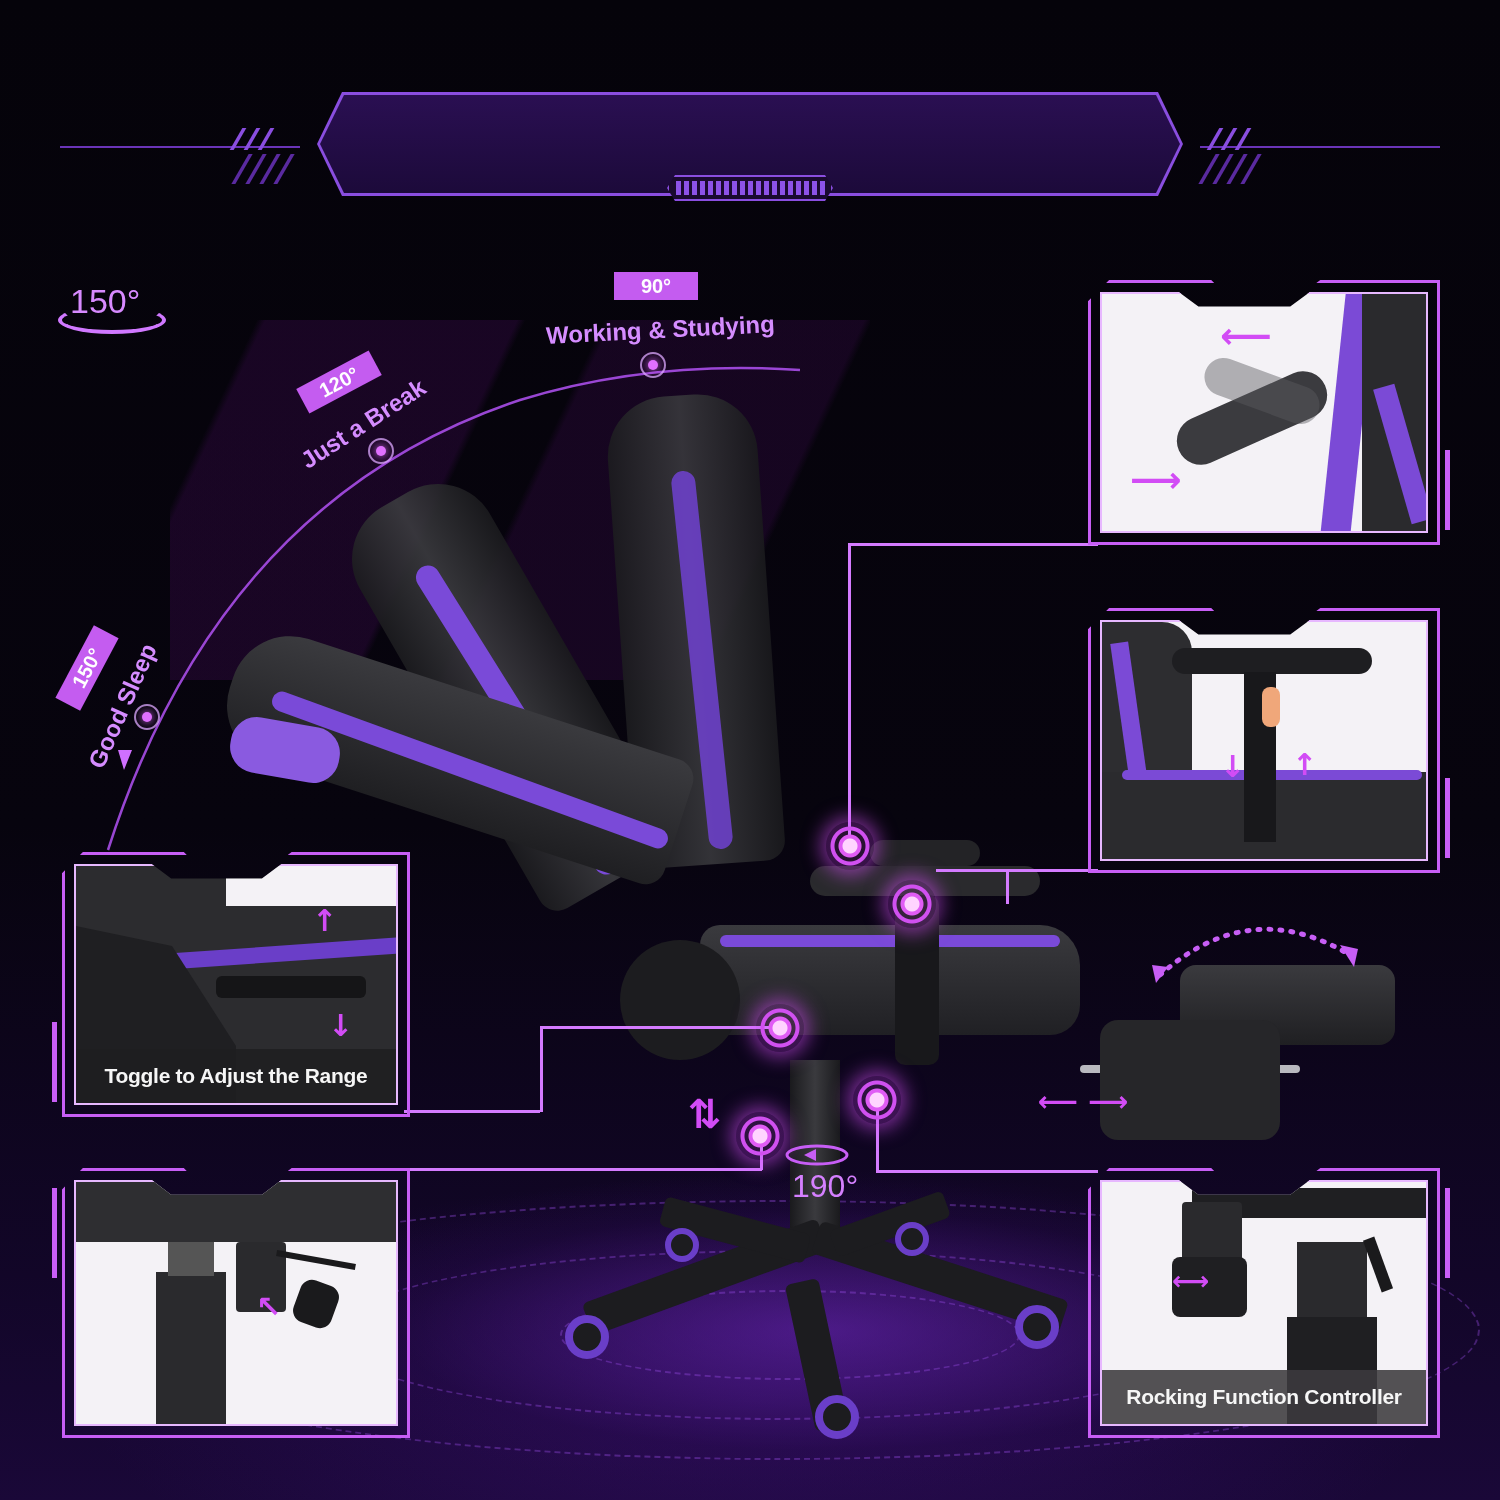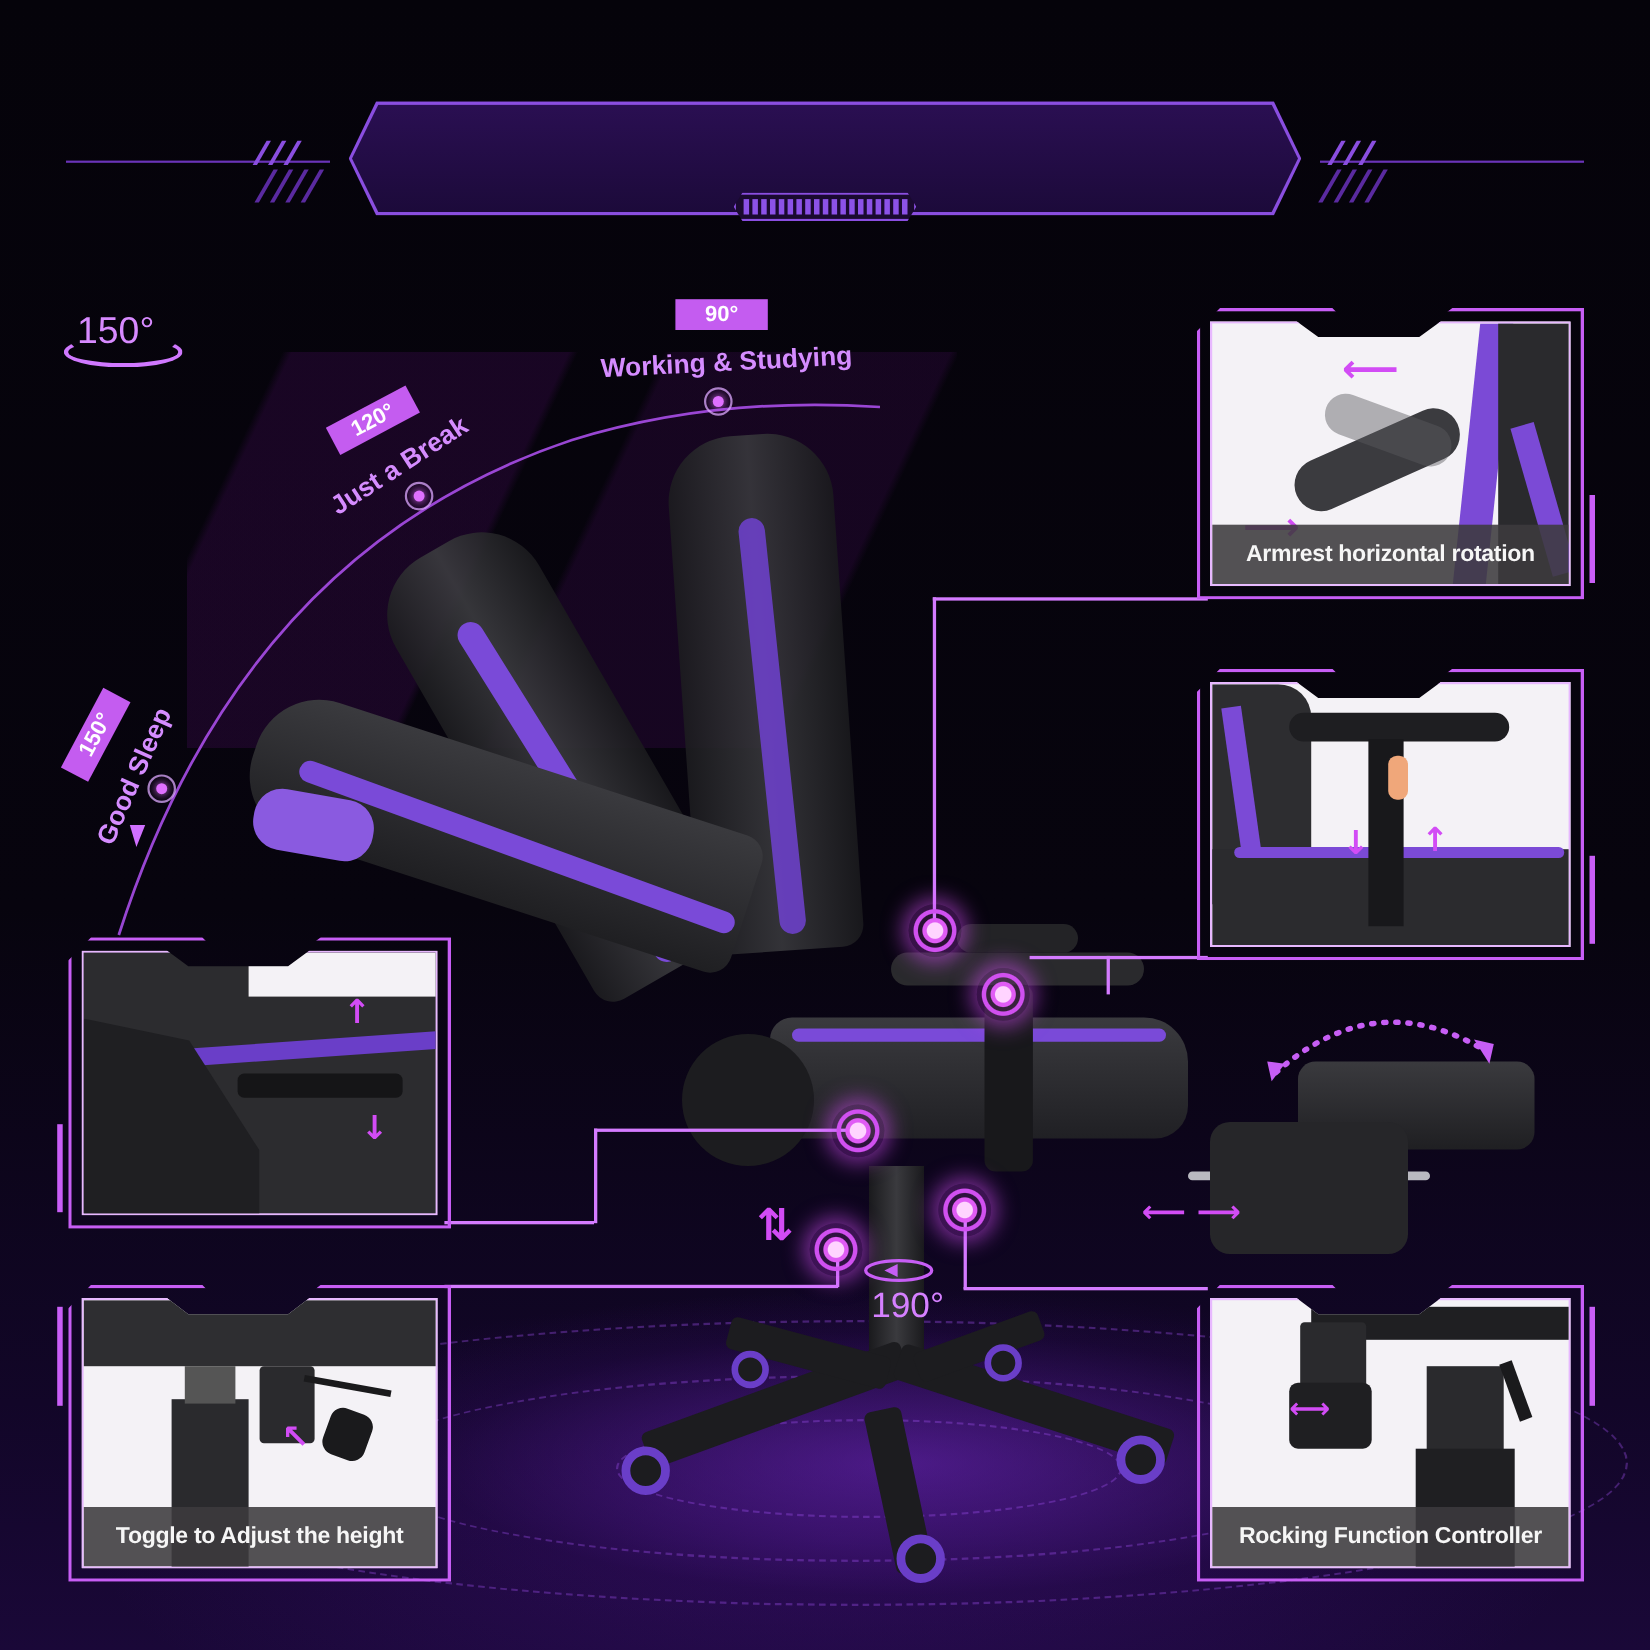--- a/index.html
+++ b/index.html
@@ -238,23 +238,20 @@
   <div class="panel" style="left:1088px; top:280px; width:352px; height:265px;">
     <div class="frame-outer"></div>
     <div class="inner">
       <div class="purple-shape" style="left:230px; top:0; width:30px; height:260px; transform:skewX(-6deg);"></div>
       <div class="dark-shape" style="left:260px; top:0; width:90px; height:260px; background:#2a2a2d;"></div>
       <div class="purple-shape" style="left:290px; top:90px; width:22px; height:140px; transform:rotate(-16deg);"></div>
       <div class="dark-shape" style="left:70px; top:100px; width:160px; height:48px; border-radius:26px; transform:rotate(-24deg); background:#3b3b3f;"></div>
       <div class="dark-shape" style="left:100px; top:78px; width:120px; height:38px; border-radius:20px; transform:rotate(20deg); background:rgba(90,90,95,0.45);"></div>
       <div class="mag-arrow" style="left:118px; top:24px;">⟵</div>
       <div class="mag-arrow" style="left:28px; top:168px;">⟶</div>
-      <div class="caption-bar">
-        <span class="caption">Armrest horizontal rotation</span>
-      </div>
     </div>
     <div class="side-bar" style="right:-10px; top:170px; height:80px;"></div>
   </div>
 
   <div class="panel" style="left:1088px; top:608px; width:352px; height:265px;">
     <div class="frame-outer"></div>
     <div class="inner">
       <div class="dark-shape" style="left:0; top:0; width:90px; height:200px; background:#2d2d30; border-radius:0 30px 0 0;"></div>
       <div class="purple-shape" style="left:20px; top:20px; width:18px; height:170px; transform:rotate(-8deg);"></div>
       <div class="dark-shape" style="left:0; top:150px; width:330px; height:90px; background:#2b2b2e;"></div>
@@ -270,37 +267,37 @@
 
   <div class="panel" style="left:62px; top:852px; width:348px; height:265px;">
     <div class="frame-outer"></div>
     <div class="inner" style="background:#2c2c2f;">
       <div class="dark-shape" style="left:150px; top:0; width:190px; height:40px; background:#f4f2f6;"></div>
       <div class="purple-shape" style="left:70px; top:80px; width:260px; height:16px; transform:rotate(-4deg); background:#6a3ec8;"></div>
       <div class="dark-shape" style="left:0; top:60px; width:160px; height:200px; background:#1f1f22; clip-path:polygon(0 0,60% 10%,100% 60%,100% 100%,0 100%);"></div>
       <div class="dark-shape" style="left:140px; top:110px; width:150px; height:22px; background:#151517; border-radius:6px;"></div>
       <div class="mag-arrow" style="left:236px; top:40px; font-size:30px;">↑</div>
       <div class="mag-arrow" style="left:252px; top:145px; font-size:30px;">↓</div>
+      <div class="caption-bar" style="background:rgba(30,30,32,0.85);">
+        <span class="caption">Toggle to Adjust the Range</span>
+      </div>
     </div>
     <div class="side-bar" style="left:-10px; top:170px; height:80px;"></div>
   </div>
 
   <div class="panel" style="left:62px; top:1168px; width:348px; height:270px;">
     <div class="frame-outer"></div>
     <div class="inner">
       <div class="dark-shape" style="left:0; top:0; width:330px; height:60px; background:#2e2e31;"></div>
       <div class="dark-shape" style="left:80px; top:90px; width:70px; height:160px; background:#2a2a2d;"></div>
       <div class="dark-shape" style="left:92px; top:60px; width:46px; height:34px; background:#555;"></div>
       <div class="dark-shape" style="left:160px; top:60px; width:50px; height:70px; background:#2a2a2d; border-radius:4px;"></div>
       <div class="dark-shape" style="left:200px; top:75px; width:80px; height:6px; background:#1a1a1c; transform:rotate(10deg);"></div>
       <div class="dark-shape" style="left:220px; top:100px; width:40px; height:44px; background:#1a1a1c; border-radius:12px; transform:rotate(20deg);"></div>
       <div class="mag-arrow" style="left:180px; top:110px; font-size:30px;">↖</div>
-      <div class="caption-bar">
-        <span class="caption">Toggle to Adjust the height</span>
-      </div>
     </div>
     <div class="side-bar" style="left:-10px; top:20px; height:90px;"></div>
   </div>
 
   <div class="panel" style="left:1088px; top:1168px; width:352px; height:270px;">
     <div class="frame-outer"></div>
     <div class="inner">
       <div class="dark-shape" style="left:90px; top:6px; width:240px; height:30px; background:#1f1f22;"></div>
       <div class="dark-shape" style="left:80px; top:20px; width:60px; height:60px; background:#2a2a2d; border-radius:4px;"></div>
       <div class="dark-shape" style="left:70px; top:75px; width:75px; height:60px; background:#1f1f22; border-radius:8px;"></div>

